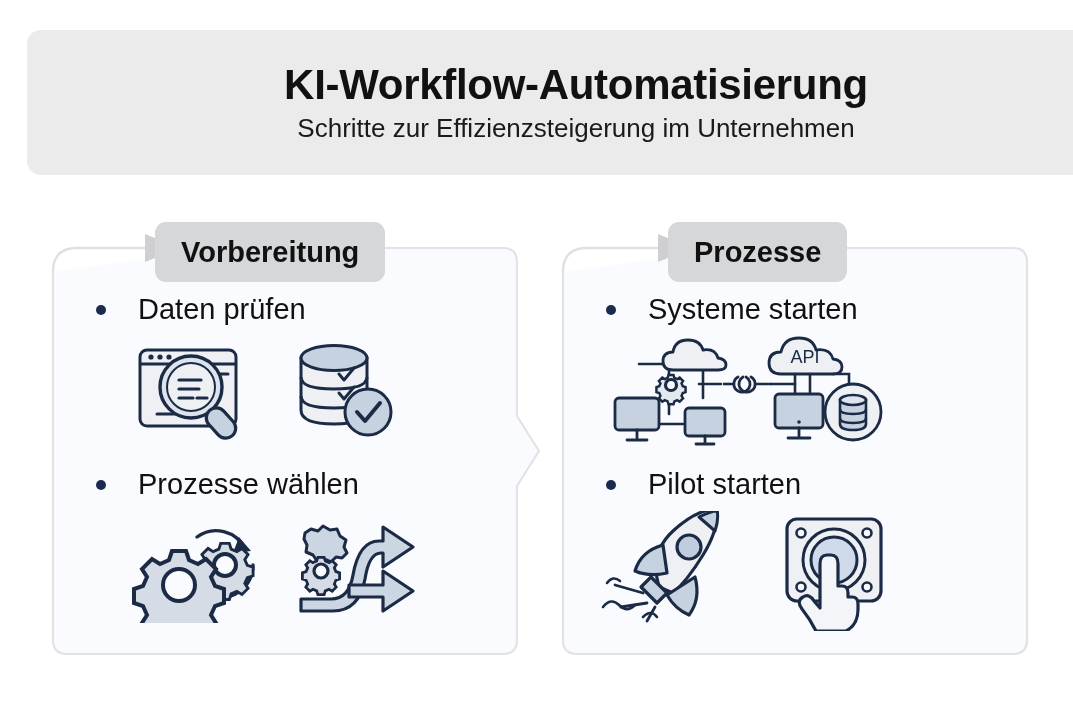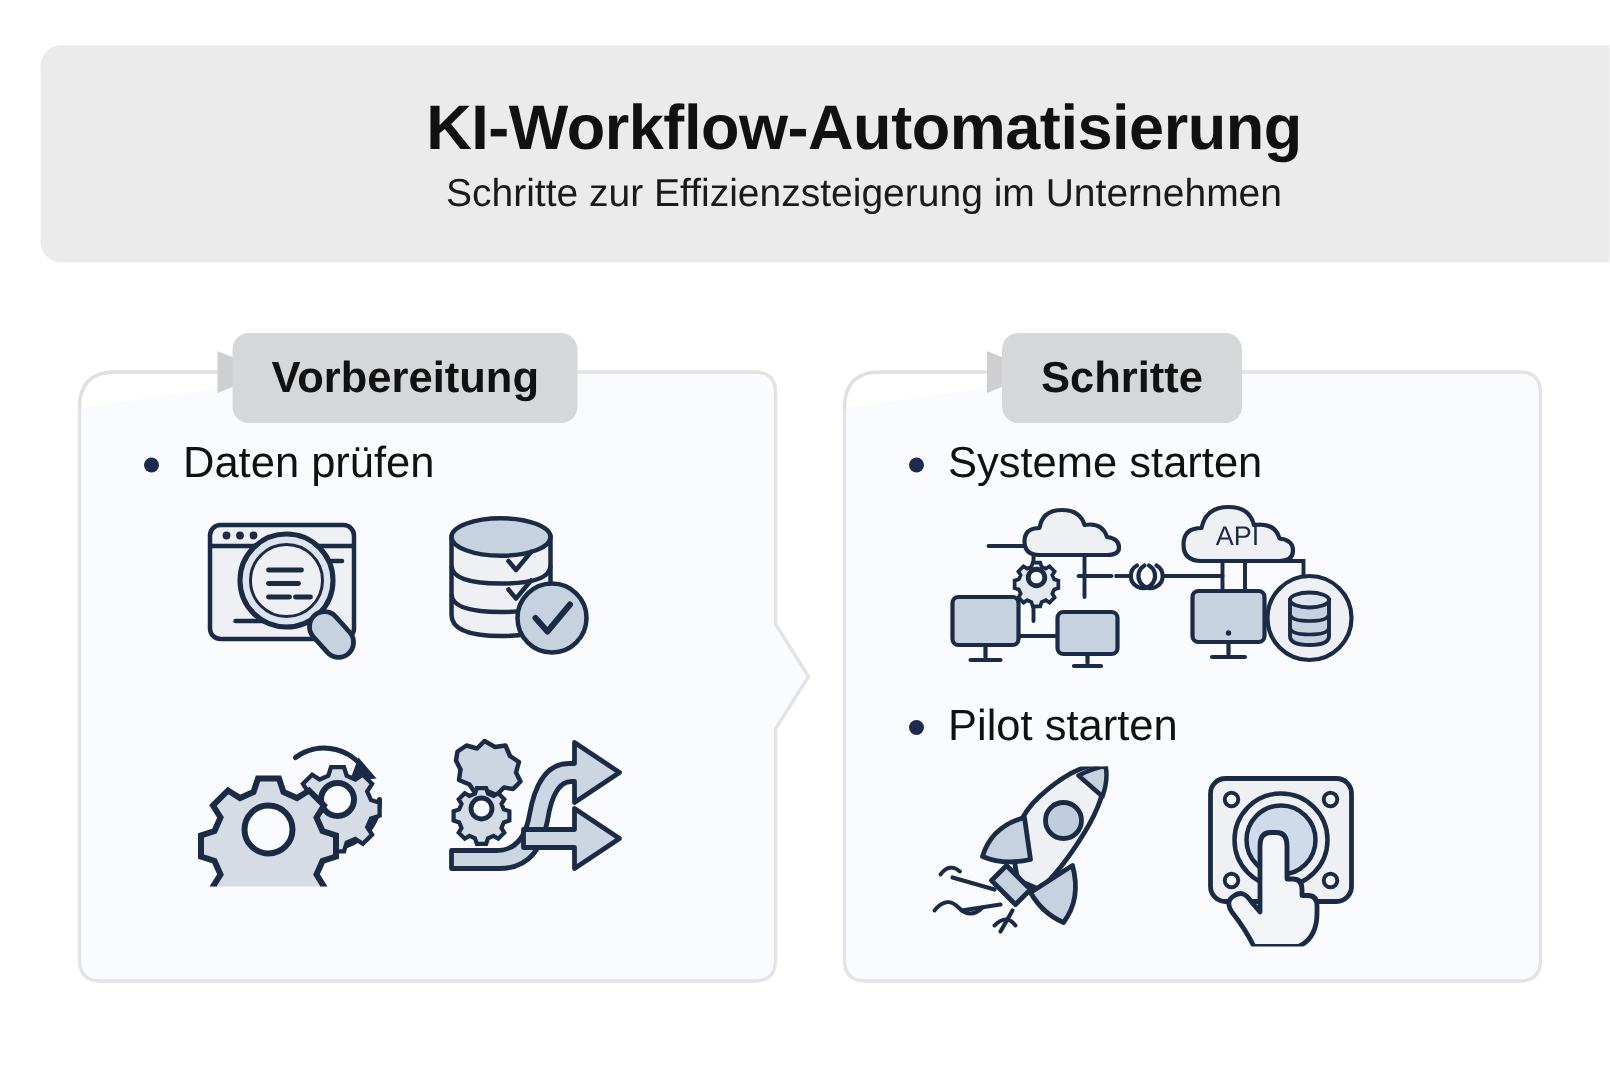--- a/index.html
+++ b/index.html
@@ -89,20 +89,21 @@
     left: 0;
     width: 464px;
   }
   .step-1 { top: 46px; }
   .step-2 { top: 221px; }
 
   .bullet-row {
     display: flex;
     align-items: center;
     padding-left: 43px;
+    gap: 16px;
   }
   .bullet-dot {
     width: 10px; height: 10px;
     border-radius: 50%;
     background: #1b2a4e;
     flex: 0 0 auto;
     margin-right: 16px;
   }
   .bullet-label {
     font-size: 29px;
@@ -110,21 +111,21 @@
     line-height: 1.1;
     white-space: nowrap;
   }
 
   .icon-row {
     display: flex;
     align-items: flex-start;
     margin-top: 10px;
     padding-left: 74px;
   }
-  .icon-row.wide { padding-left: 56px; }
+  .icon-row.wide { padding-left: 36px; }
   .icon-slot { flex: 0 0 auto; }
   .icon-gap { width: 24px; flex: 0 0 auto; }
 </style>
 </head>
 <body>
 
 <div id="root">
 
   <div class="header-band">
     <div class="header-title">KI-Workflow-Automatisierung</div>
@@ -186,20 +187,24 @@
             <path d="M52 57 l5 6 l10 -12" fill="none" stroke="#1c2b45" stroke-width="3" stroke-linecap="round" stroke-linejoin="round"></path>
             <circle cx="81" cy="76" r="23" fill="#c6d2e0" stroke="#1c2b45" stroke-width="3"></circle>
             <path d="M70 76 l8 9 l15 -18" fill="none" stroke="#1c2b45" stroke-width="4" stroke-linecap="round" stroke-linejoin="round"></path>
           </svg>
         </span>
 
       </div>
     </div>
 
     <div class="step step-2">
+      <div class="bullet-row">
+        <span class="bullet-dot"></span>
+        <span class="bullet-label">Prozesse wählen</span>
+      </div>
       <div class="icon-row">
 
         <span class="icon-slot">
           <svg width="140" height="112" viewBox="0 0 140 112">
 
             <path d="M70 26 A32 32 0 0 1 118 38" fill="none" stroke="#1c2b45" stroke-width="3.4" stroke-linecap="round"></path>
             <polygon points="112,26 124,40 106,42" fill="#1c2b45"></polygon>
             <path d="M126 54 A32 32 0 0 1 82 84" fill="none" stroke="#1c2b45" stroke-width="3.4" stroke-linecap="round"></path>
             <polygon points="90,76 76,84 92,92" fill="#1c2b45"></polygon>
 
@@ -238,21 +243,21 @@
 
   <div class="panel panel-right">
 
     <svg class="panel-svg" viewBox="0 0 486 470">
       <path d="M 6 56 L 6 424 Q 6 438 20 438 L 456 438 Q 470 438 470 424 L 470 46 Q 470 32 456 32 L 178 32" fill="#fafbfe" stroke="#e3e3e6" stroke-width="2.2" stroke-linejoin="round" stroke-linecap="round"></path>
       <path d="M 6 56 Q 6 32 30 32 L 103 32" fill="none" stroke="#e0e0e2" stroke-width="2.4" stroke-linecap="round"></path>
       <polygon points="101,18 135,32 101,46" fill="#cfcfd2"></polygon>
     </svg>
 
     <div class="panel-pill">
-      <span class="panel-pill-label">Schritte</span>
+      <span class="panel-pill-label">Prozesse</span>
     </div>
 
     <div class="step step-1">
       <div class="bullet-row">
         <span class="bullet-dot"></span>
         <span class="bullet-label">Systeme starten</span>
       </div>
       <div class="icon-row wide">
 
         <span class="icon-slot">

